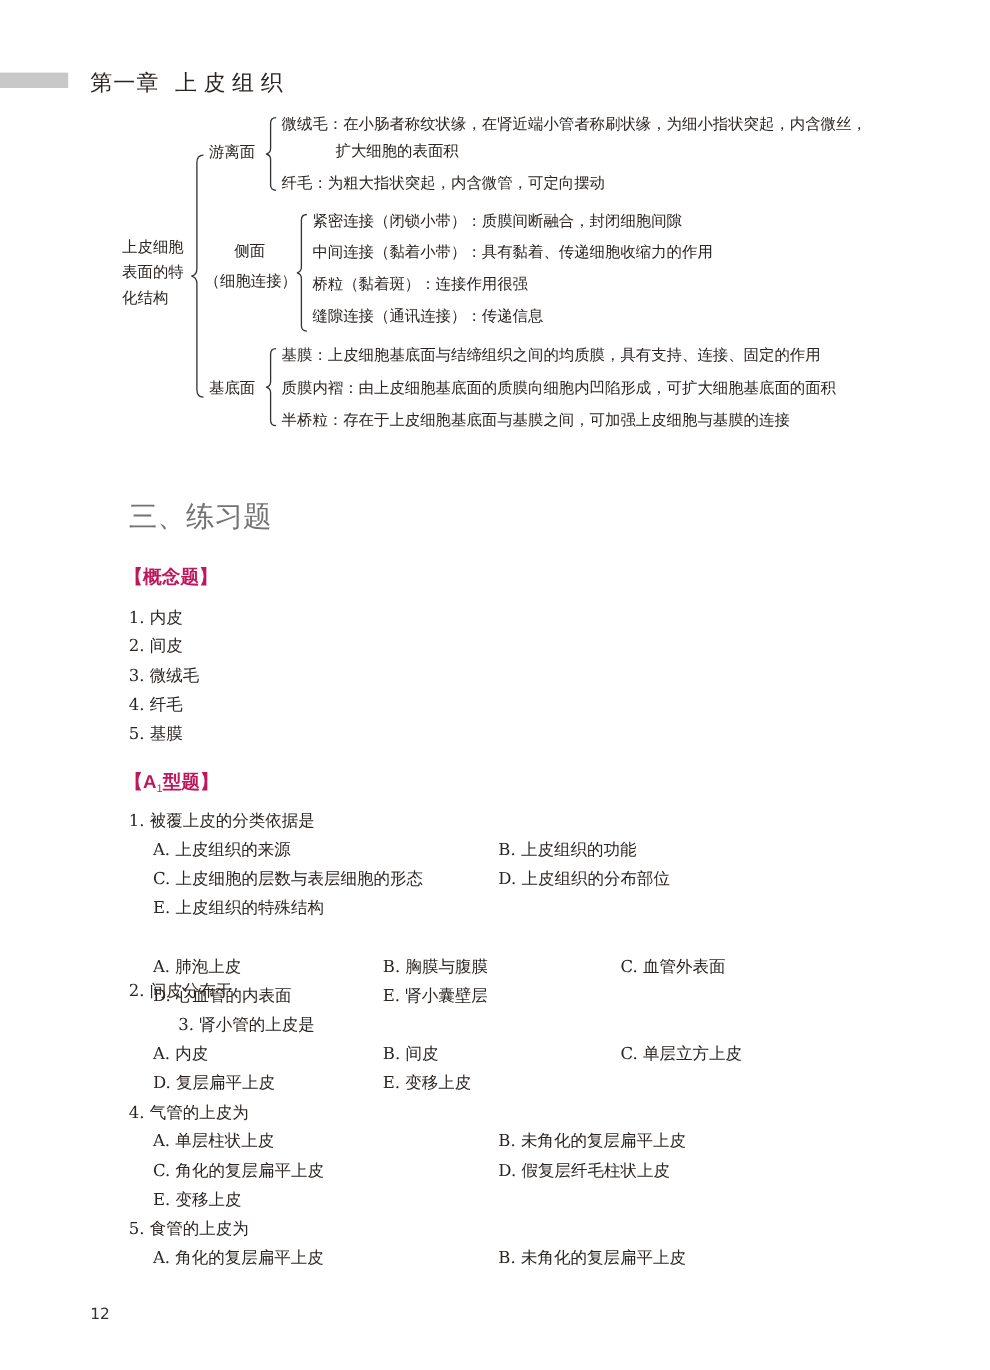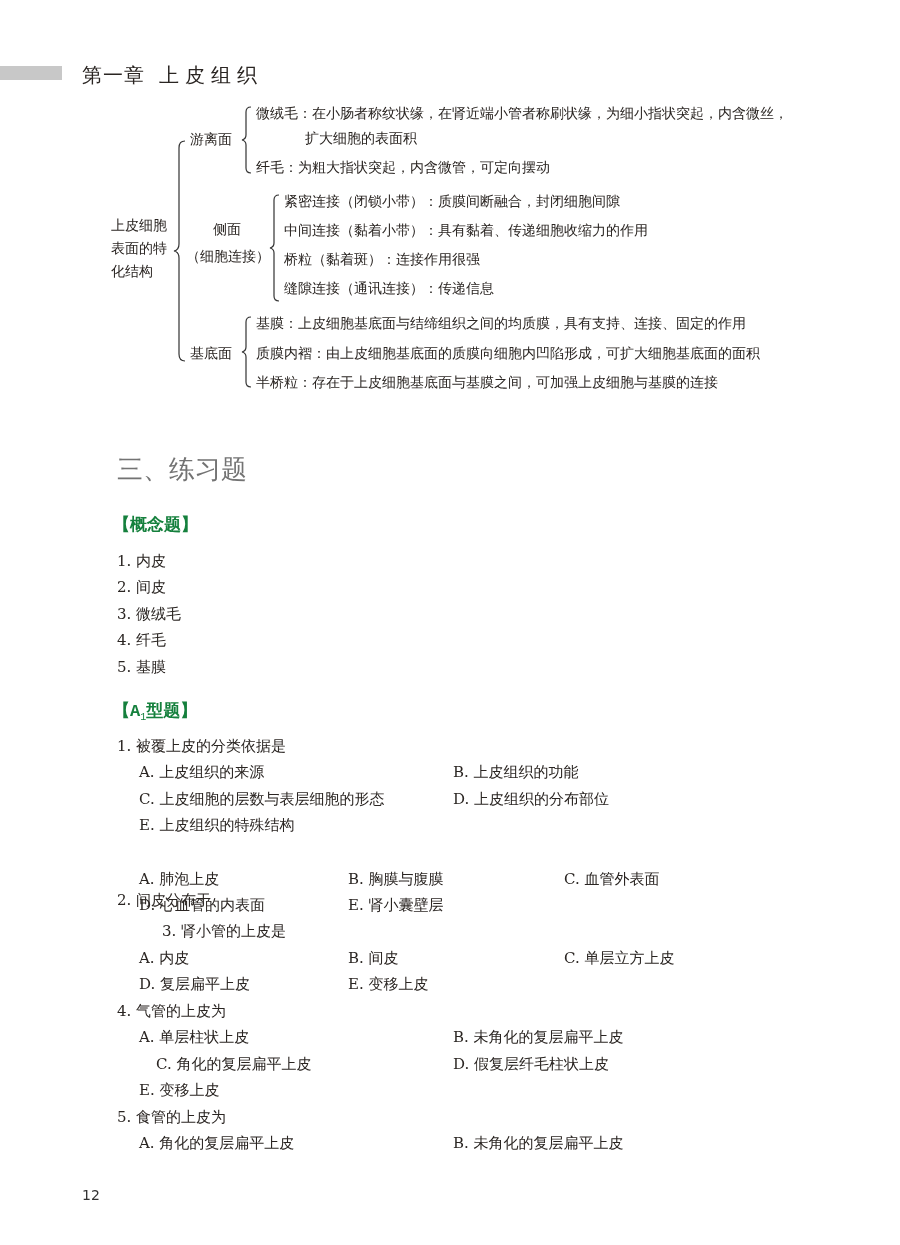--- a/index.html
+++ b/index.html
@@ -9,21 +9,21 @@
   }
   .hdr-bar { position: absolute; left: 0; top: 66px; width: 62px; height: 14px; background: #c8c8c8; }
   .hdr-title { position: absolute; left: 82px; top: 62px; font-family: Liberation Sans, sans-serif; font-size: 20px; letter-spacing: 1px; color: #2a2522; text-align: right; }
   .hdr-title .gap { display: inline-block; width: 14px; }
   .hdr-title .spaced { letter-spacing: 6px; }
 
   .t { position: absolute; font-size: 14px; white-space: nowrap; line-height: 1; }
   .brace { position: absolute; }
 
   .sec-title { position: absolute; left: 117px; top: 452px; font-family: "DejaVu Sans", "Liberation Sans", sans-serif; font-size: 26px; color: #737373; }
-  .sub-title { position: absolute; font-family: Liberation Mono, monospace; font-size: 17px; font-weight: bold; color: #15803d; white-space: nowrap; }
+  .sub-title { position: absolute; font-family: Liberation Sans, sans-serif; font-size: 17px; font-weight: bold; color: #be185d; white-space: nowrap; }
   .sub-title sub { font-size: 10px; font-weight: normal; }
   .q { position: absolute; font-size: 15px; white-space: nowrap; line-height: 1; }
   .page-num { position: absolute; left: 82px; top: 1187px; font-family: "DejaVu Sans", "Liberation Sans", sans-serif; font-size: 14px; color: #333; }
 </style>
 </head>
 <body>
 
 <div class="hdr-bar"></div>
 <div class="hdr-title">
   <span>第一章</span><span class="gap"></span><span class="spaced">上皮组织</span>
@@ -95,21 +95,21 @@
 <div class="q" style="left:117px; top:924px;margin-left:45px;">3. 肾小管的上皮是</div>
 <div class="q" style="left:139px; top:951px;">A. 内皮</div>
 <div class="q" style="left:348px; top:951px;">B. 间皮</div>
 <div class="q" style="left:564px; top:951px;">C. 单层立方上皮</div>
 <div class="q" style="left:139px; top:977px;">D. 复层扁平上皮</div>
 <div class="q" style="left:348px; top:977px;">E. 变移上皮</div>
 
 <div class="q" style="left:117px; top:1004px;">4. 气管的上皮为</div>
 <div class="q" style="left:139px; top:1030px;">A. 单层柱状上皮</div>
 <div class="q" style="left:453px; top:1030px;">B. 未角化的复层扁平上皮</div>
-<div class="q" style="left:156px; top:1057px;text-align:right;">C. 角化的复层扁平上皮</div>
+<div class="q" style="left:139px; top:1057px;text-align:right;">C. 角化的复层扁平上皮</div>
 <div class="q" style="left:453px; top:1057px;">D. 假复层纤毛柱状上皮</div>
 <div class="q" style="left:139px; top:1083px;">E. 变移上皮</div>
 
 <div class="q" style="left:117px; top:1110px;">5. 食管的上皮为</div>
 <div class="q" style="left:139px; top:1136px;">A. 角化的复层扁平上皮</div>
 <div class="q" style="left:453px; top:1136px;">B. 未角化的复层扁平上皮</div>
 
 <div class="page-num">12</div>
 
 </body></html>

